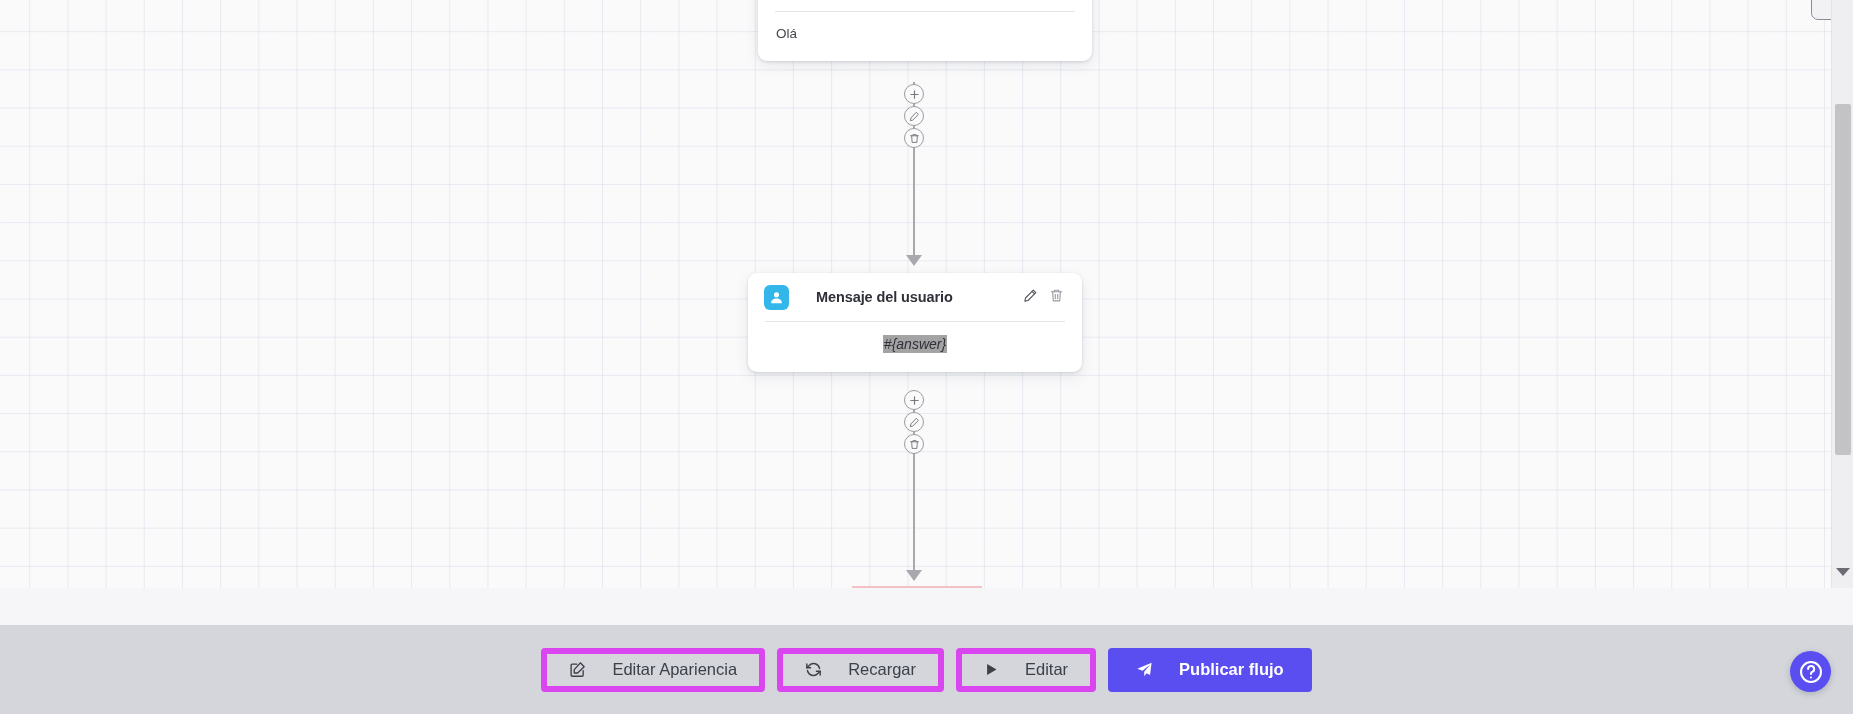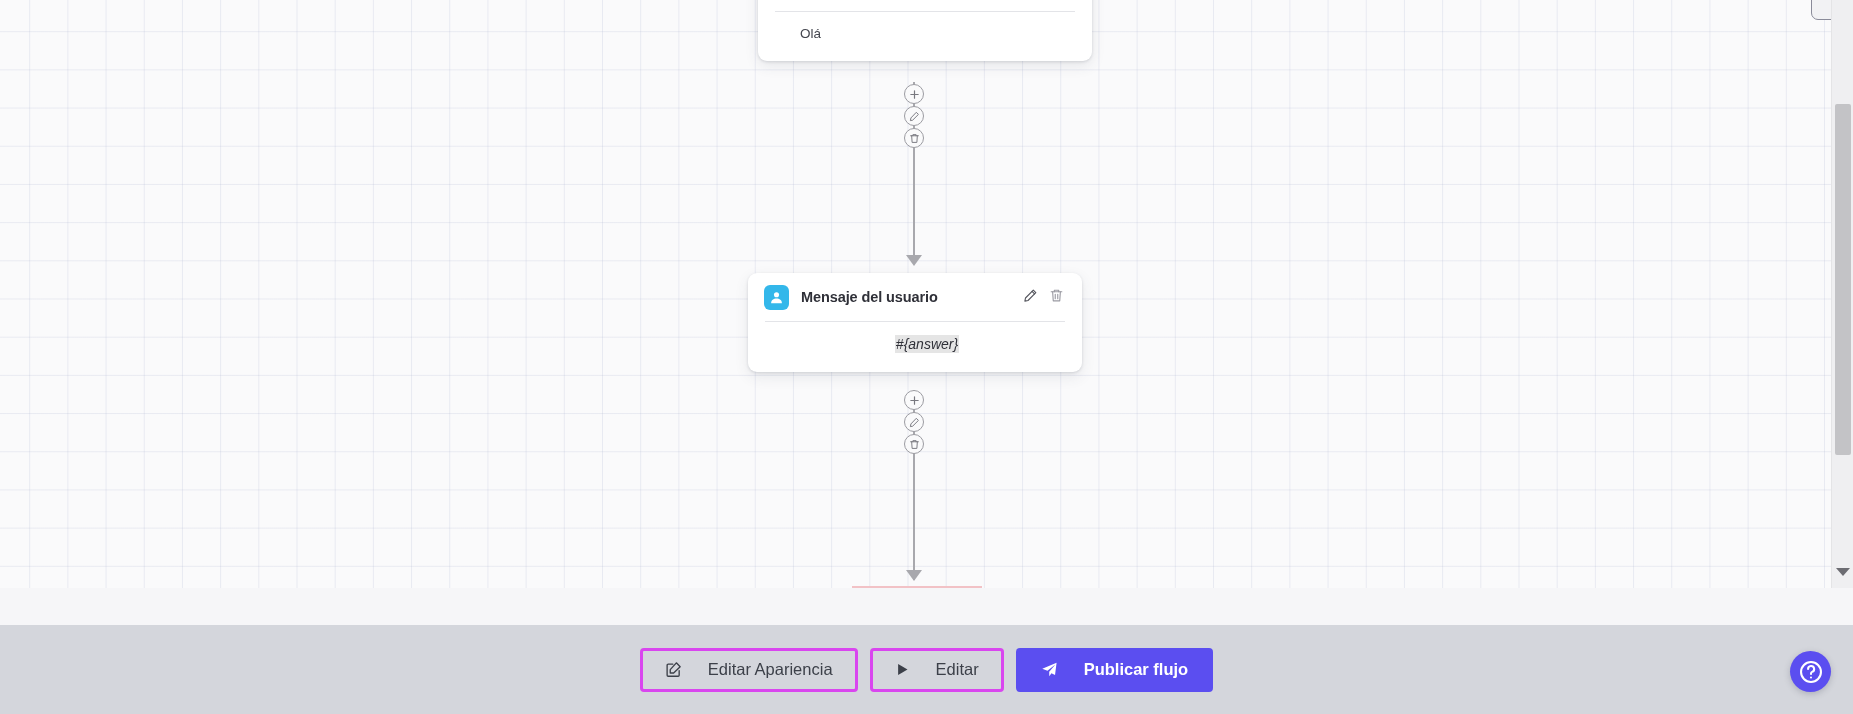--- a/index.html
+++ b/index.html
@@ -73,49 +73,48 @@
     border-radius: 6px;
     flex: 0 0 auto;
     display: flex;
     align-items: center;
     justify-content: center;
   }
   .node-icon svg { display: block; }
   .node-icon.user { background: #33b7ea; }
 
   .node-title {
-    margin-left: 12px;
+    margin-left: 27px;
     font-size: 14.5px;
     font-weight: bold;
     color: #2f3038;
     letter-spacing: -0.1px;
     white-space: nowrap;
     flex: 1 1 auto;
   }
 
   .node-actions {
     display: flex;
     align-items: center;
     gap: 11px;
     flex: 0 0 auto;
   }
   .act { cursor: pointer; display: block; }
 
   .body-text {
     font-size: 13.5px;
     color: #44464f;
     line-height: 1.35;
-    margin-left: 24px;
   }
   .body-text.centered { text-align: center; }
   .var-chip {
     font-style: italic;
     font-size: 14px;
     color: #2f3038;
-    background: #e5e5e5;
+    background: #a3a3a3;
     padding: 1px 1px;
   }
 
   
   .conn-line {
     position: absolute;
     width: 2px;
     background: #a8a8ad;
   }
   .conn-arrow {
@@ -208,21 +207,21 @@
   .tbtn {
     position: relative;
     height: 44px;
     min-width: 120px;
     padding: 0 22px;
     display: inline-flex;
     align-items: center;
     justify-content: center;
     gap: 26px;
     background: #d4d6dc;
-    border: 3px solid #d946ef;
+    border: 6px solid #d946ef;
     border-radius: 4px;
     font-size: 16.5px;
     color: #3c4049;
     cursor: pointer;
     box-sizing: border-box;
     white-space: nowrap;
   }
   .tbtn .ico { display: flex; align-items: center; }
   .tbtn.primary {
     background: #5b4ef0;
@@ -371,20 +370,31 @@
     <button class="tbtn">
       <span class="ico">
         <svg width="17" height="17" viewBox="0 0 24 24" fill="none" stroke="#3c4049" stroke-width="1.9" stroke-linecap="round" stroke-linejoin="round">
           <path d="M20 13.5V20a1.5 1.5 0 0 1-1.5 1.5h-14A1.5 1.5 0 0 1 3 20V6a1.5 1.5 0 0 1 1.5-1.5H11"></path>
           <path d="M16 2.6l5.4 5.4L12.2 17H7.4v-4.8z"></path>
         </svg>
       </span>
       <span>Editar Apariencia</span>
     </button>
 
+    <button class="tbtn">
+      <span class="ico">
+        <svg width="17" height="17" viewBox="0 0 24 24" fill="none" stroke="#3c4049" stroke-width="2" stroke-linecap="round" stroke-linejoin="round">
+          <path d="M20.5 10.5a8.5 8.5 0 0 0-14.6-4.2L2.6 9.5"></path>
+          <path d="M2.6 4.2v5.3h5.3"></path>
+          <path d="M3.5 13.5a8.5 8.5 0 0 0 14.6 4.2l3.3-3.2"></path>
+          <path d="M21.4 19.8v-5.3h-5.3"></path>
+        </svg>
+      </span>
+      <span>Recargar</span>
+    </button>
 
 
     <button class="tbtn">
       <span class="ico">
         <svg width="15" height="15" viewBox="0 0 24 24" fill="#3c4049">
           <path d="M5 3.2L20 12 5 20.8z"></path>
         </svg>
       </span>
       <span>Editar</span>
     </button>

